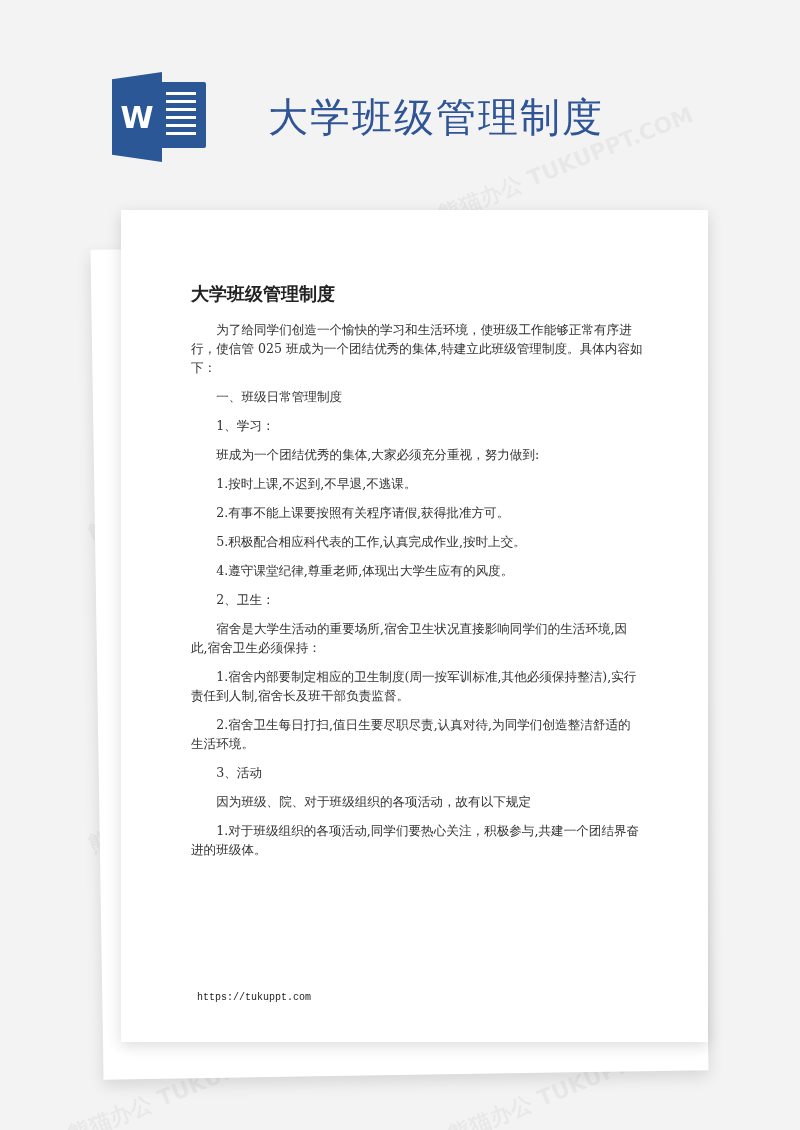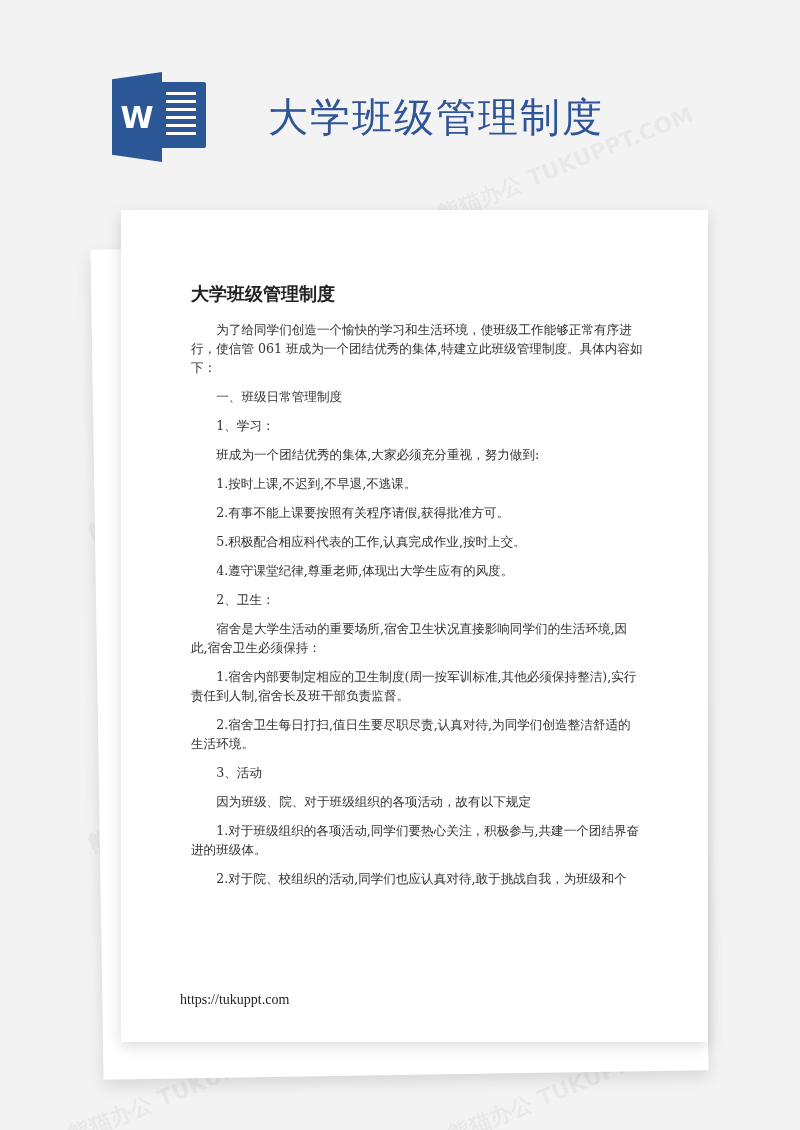--- a/index.html
+++ b/index.html
@@ -48,22 +48,22 @@
       position: absolute; left: 70px; top: 72px;
       font-size: 18px; font-weight: bold; color: #222;
       font-family: "DejaVu Sans", sans-serif;
     }
     .body-text {
       position: absolute; left: 70px; top: 110px; width: 452px;
       font-size: 12.6px; line-height: 19px; color: #333;
     }
     .p { margin-bottom: 10px; text-indent: 2em; }
     .footer-url {
-      position: absolute; left: 59px; top: 782px;
-      font-family: Liberation Serif, serif; font-size: 14px; color: #222;
+      position: absolute; left: 76px; top: 782px;
+      font-family: Liberation Mono, monospace; font-size: 10px; color: #222;
     }
     .watermark {
       position: absolute; font-family: "DejaVu Sans", sans-serif;
       font-size: 22px; font-weight: bold; color: rgba(0,0,0,0.045);
       transform: rotate(-22deg); white-space: nowrap; pointer-events: none;
     }
   </style>
 </head>
 <body>
 
@@ -88,31 +88,30 @@
 <div class="watermark" style="left:80px;top:780px">熊猫办公 TUKUPPT.COM</div>
 <div class="watermark" style="left:430px;top:780px">熊猫办公 TUKUPPT.COM</div>
 <div class="watermark" style="left:60px;top:1070px">熊猫办公 TUKUPPT.COM</div>
 <div class="watermark" style="left:440px;top:1070px">熊猫办公 TUKUPPT.COM</div>
 
 <div class="page-back"></div>
 
 <div class="page-front">
   <div class="doc-title">大学班级管理制度</div>
   <div class="body-text">
-    <p class="p">为了给同学们创造一个愉快的学习和生活环境，使班级工作能够正常有序进行，使信管 061 班成为一个团结优秀的集体,特建立此班级管理制度。具体内容如下：</p>
+    <p class="p">为了给同学们创造一个愉快的学习和生活环境，使班级工作能够正常有序进行，使信管 025 班成为一个团结优秀的集体,特建立此班级管理制度。具体内容如下：</p>
     <p class="p">一、班级日常管理制度</p>
     <p class="p">1、学习：</p>
     <p class="p">班成为一个团结优秀的集体,大家必须充分重视，努力做到:</p>
     <p class="p">1.按时上课,不迟到,不早退,不逃课。</p>
     <p class="p">2.有事不能上课要按照有关程序请假,获得批准方可。</p>
     <p class="p">5.积极配合相应科代表的工作,认真完成作业,按时上交。</p>
     <p class="p">4.遵守课堂纪律,尊重老师,体现出大学生应有的风度。</p>
     <p class="p">2、卫生：</p>
     <p class="p">宿舍是大学生活动的重要场所,宿舍卫生状况直接影响同学们的生活环境,因此,宿舍卫生必须保持：</p>
     <p class="p">1.宿舍内部要制定相应的卫生制度(周一按军训标准,其他必须保持整洁),实行责任到人制,宿舍长及班干部负责监督。</p>
     <p class="p">2.宿舍卫生每日打扫,值日生要尽职尽责,认真对待,为同学们创造整洁舒适的生活环境。</p>
     <p class="p">3、活动</p>
     <p class="p">因为班级、院、对于班级组织的各项活动，故有以下规定</p>
     <p class="p">1.对于班级组织的各项活动,同学们要热心关注，积极参与,共建一个团结界奋进的班级体。</p>
-    <p class="p">2.对于院、校组织的活动,同学们也应认真对待,敢于挑战自我，为班级和个</p>
   </div>
   <div class="footer-url">https://tukuppt.com</div>
 </div>
 
 </body></html>

